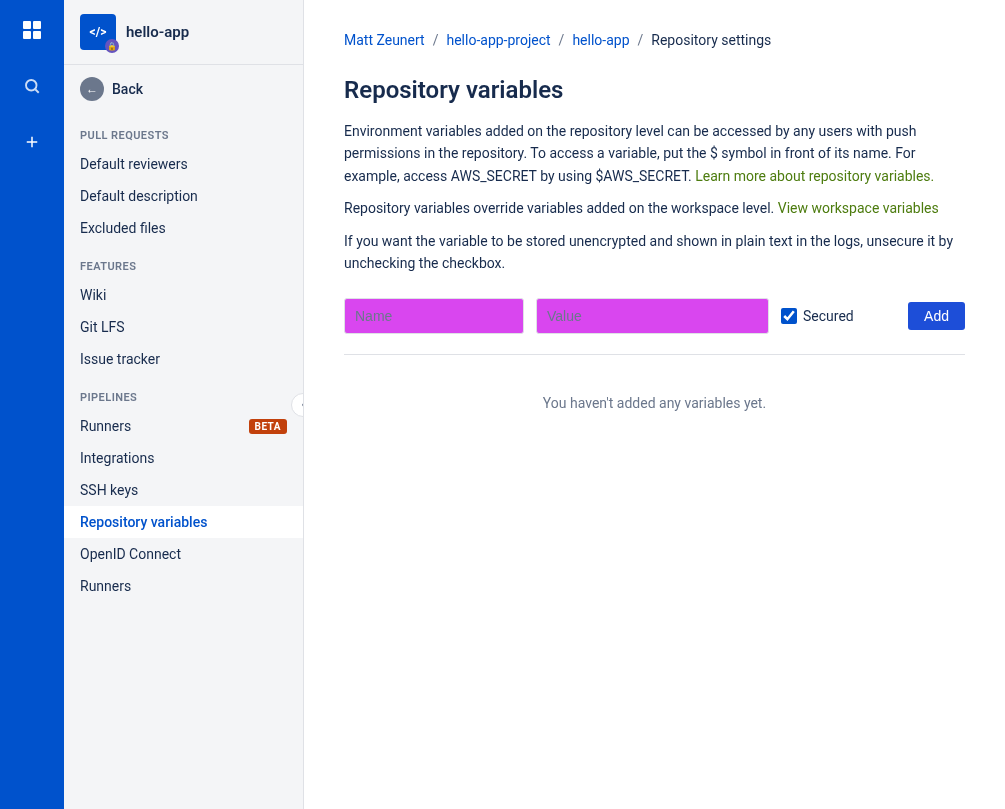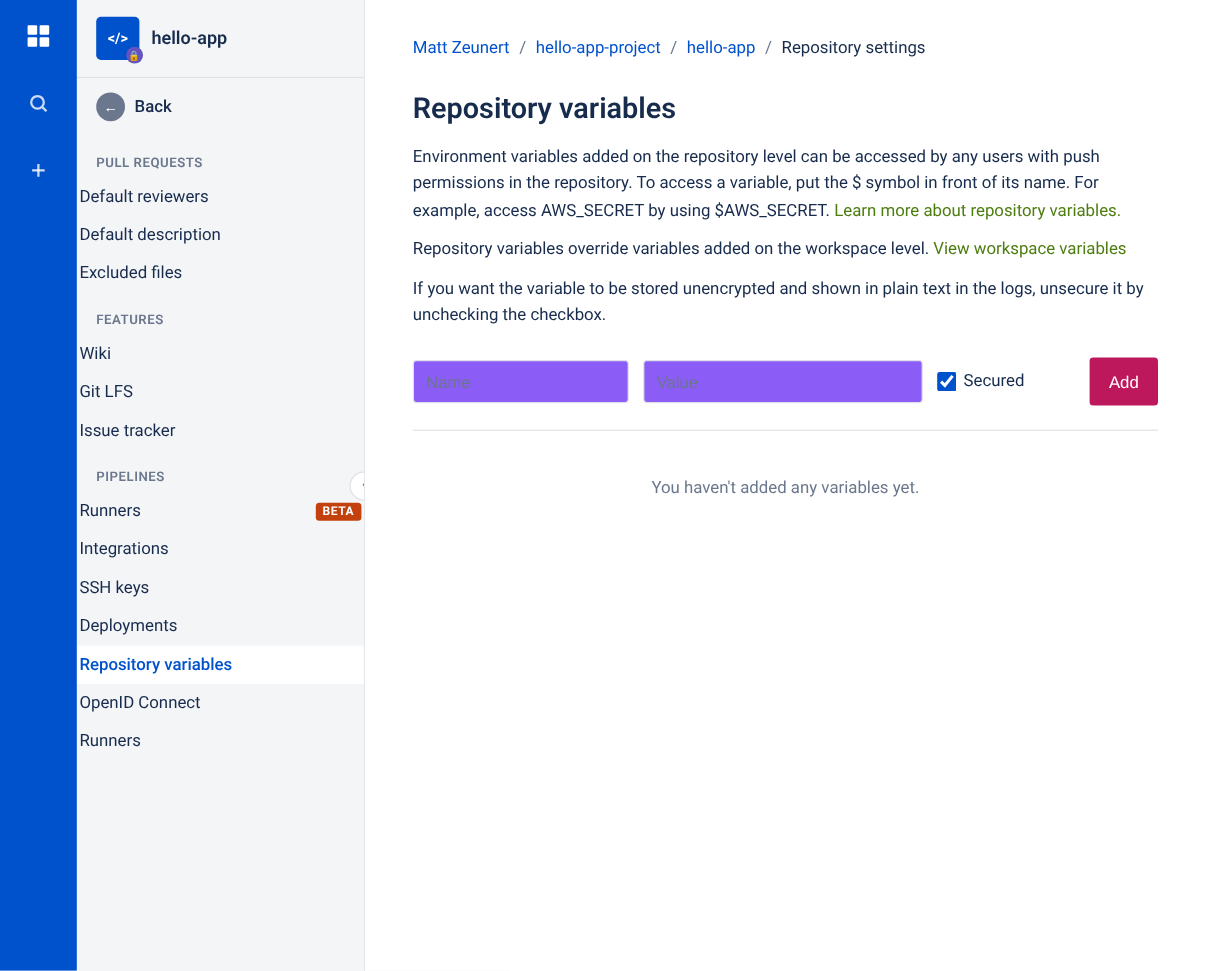--- a/index.html
+++ b/index.html
@@ -112,21 +112,21 @@
       font-size: 11px;
       font-weight: 600;
       color: #6b778c;
       letter-spacing: 0.04em;
       text-transform: uppercase;
     }
 
     .sidebar-item {
       display: flex;
       align-items: center;
-      padding: 8px 2px;
+      padding: 8px 16px;
       color: #172b4d;
       cursor: pointer;
       font-size: 14px;
       border-radius: 0;
       justify-content: space-between;
     }
     .sidebar-item.active {
       background: white;
       color: #0052cc;
       font-weight: 500;
@@ -187,21 +187,21 @@
       border-bottom: 1px solid #dfe1e6;
     }
 
     .form-input {
       height: 36px;
       border: 1px solid #dfe1e6;
       border-radius: 3px;
       padding: 12px 10px;
       font-size: 14px;
       color: #172b4d;
-      background: #8b5cf6;
+      background: #d946ef;
       outline: none;
     }
     .form-input.name-input { width: 180px; }
     .form-input.value-input { width: 233px; }
     .form-input::placeholder { color: #6b778c; }
 
     .secured-label {
       display: flex;
       align-items: flex-end;
       gap: 6px;
@@ -209,23 +209,23 @@
       color: #172b4d;
       white-space: nowrap;
     }
     .secured-checkbox {
       width: 16px; height: 16px;
       accent-color: #0052cc;
       cursor: pointer;
     }
 
     .add-button {
-      height: 40px;
+      height: 28px;
       padding: 0 16px;
-      background: #be185d;
+      background: #1d4ed8;
       color: white;
       border: none;
       border-radius: 3px;
       font-size: 14px;
       font-weight: 500;
       cursor: pointer;
       margin-left: auto;
     }
 
     .empty-state {
@@ -301,23 +301,20 @@
   <div class="sidebar-section-label">PIPELINES</div>
   <div class="sidebar-item">
     <span>Runners</span>
     <span class="badge-beta">BETA</span>
   </div>
   <div class="sidebar-item">
     <span>Integrations</span>
   </div>
   <div class="sidebar-item">
     <span>SSH keys</span>
-  </div>
-  <div class="sidebar-item">
-    <span>Deployments</span>
   </div>
   <div class="sidebar-item active">
     <span>Repository variables</span>
   </div>
   <div class="sidebar-item">
     <span>OpenID Connect</span>
   </div>
   <div class="sidebar-item">
     <span>Runners</span>
   </div>

